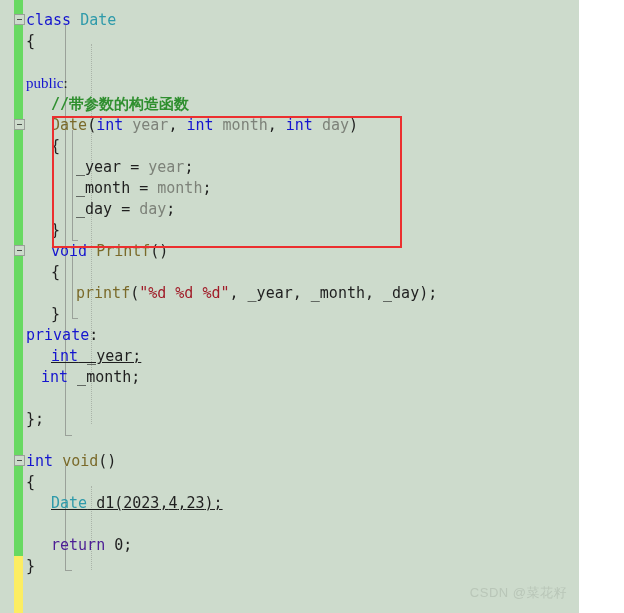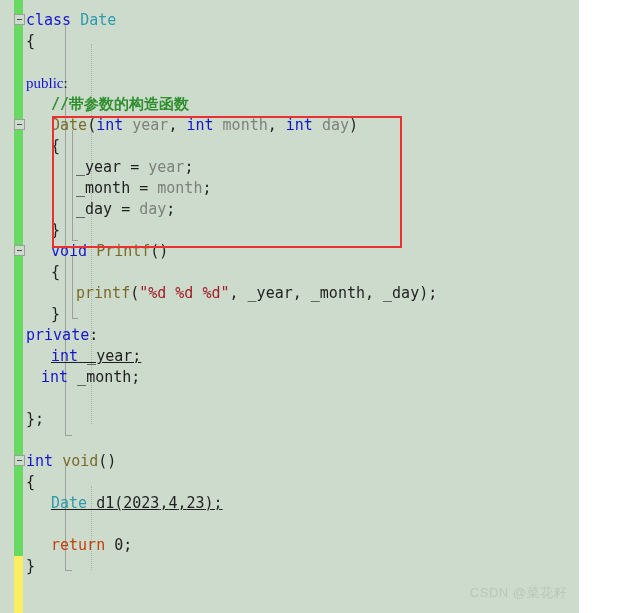--- a/index.html
+++ b/index.html
@@ -87,21 +87,21 @@
     color: #1f1f1f;
   }
 
   
   .kw      { color: #1515cf; }   
   .type    { color: #2e9aaa; }   
   .fn      { color: #7a6a2a; }   
   .param   { color: #7d8279; }   
   .str     { color: #a01c28; }   
   .cmt     { color: #2f8f2f; font-weight: bold; }   
-  .ret     { color: #c2410c; }   
+  .ret     { color: #4c1d95; }   
   .plain   { color: #1f1f1f; }
   .num     { color: #1f1f1f; }
 
   
   #annotation-box {
     position: absolute;
     box-sizing: border-box;
     border: 2px solid #ec2f2f;
     pointer-events: none;
   }

